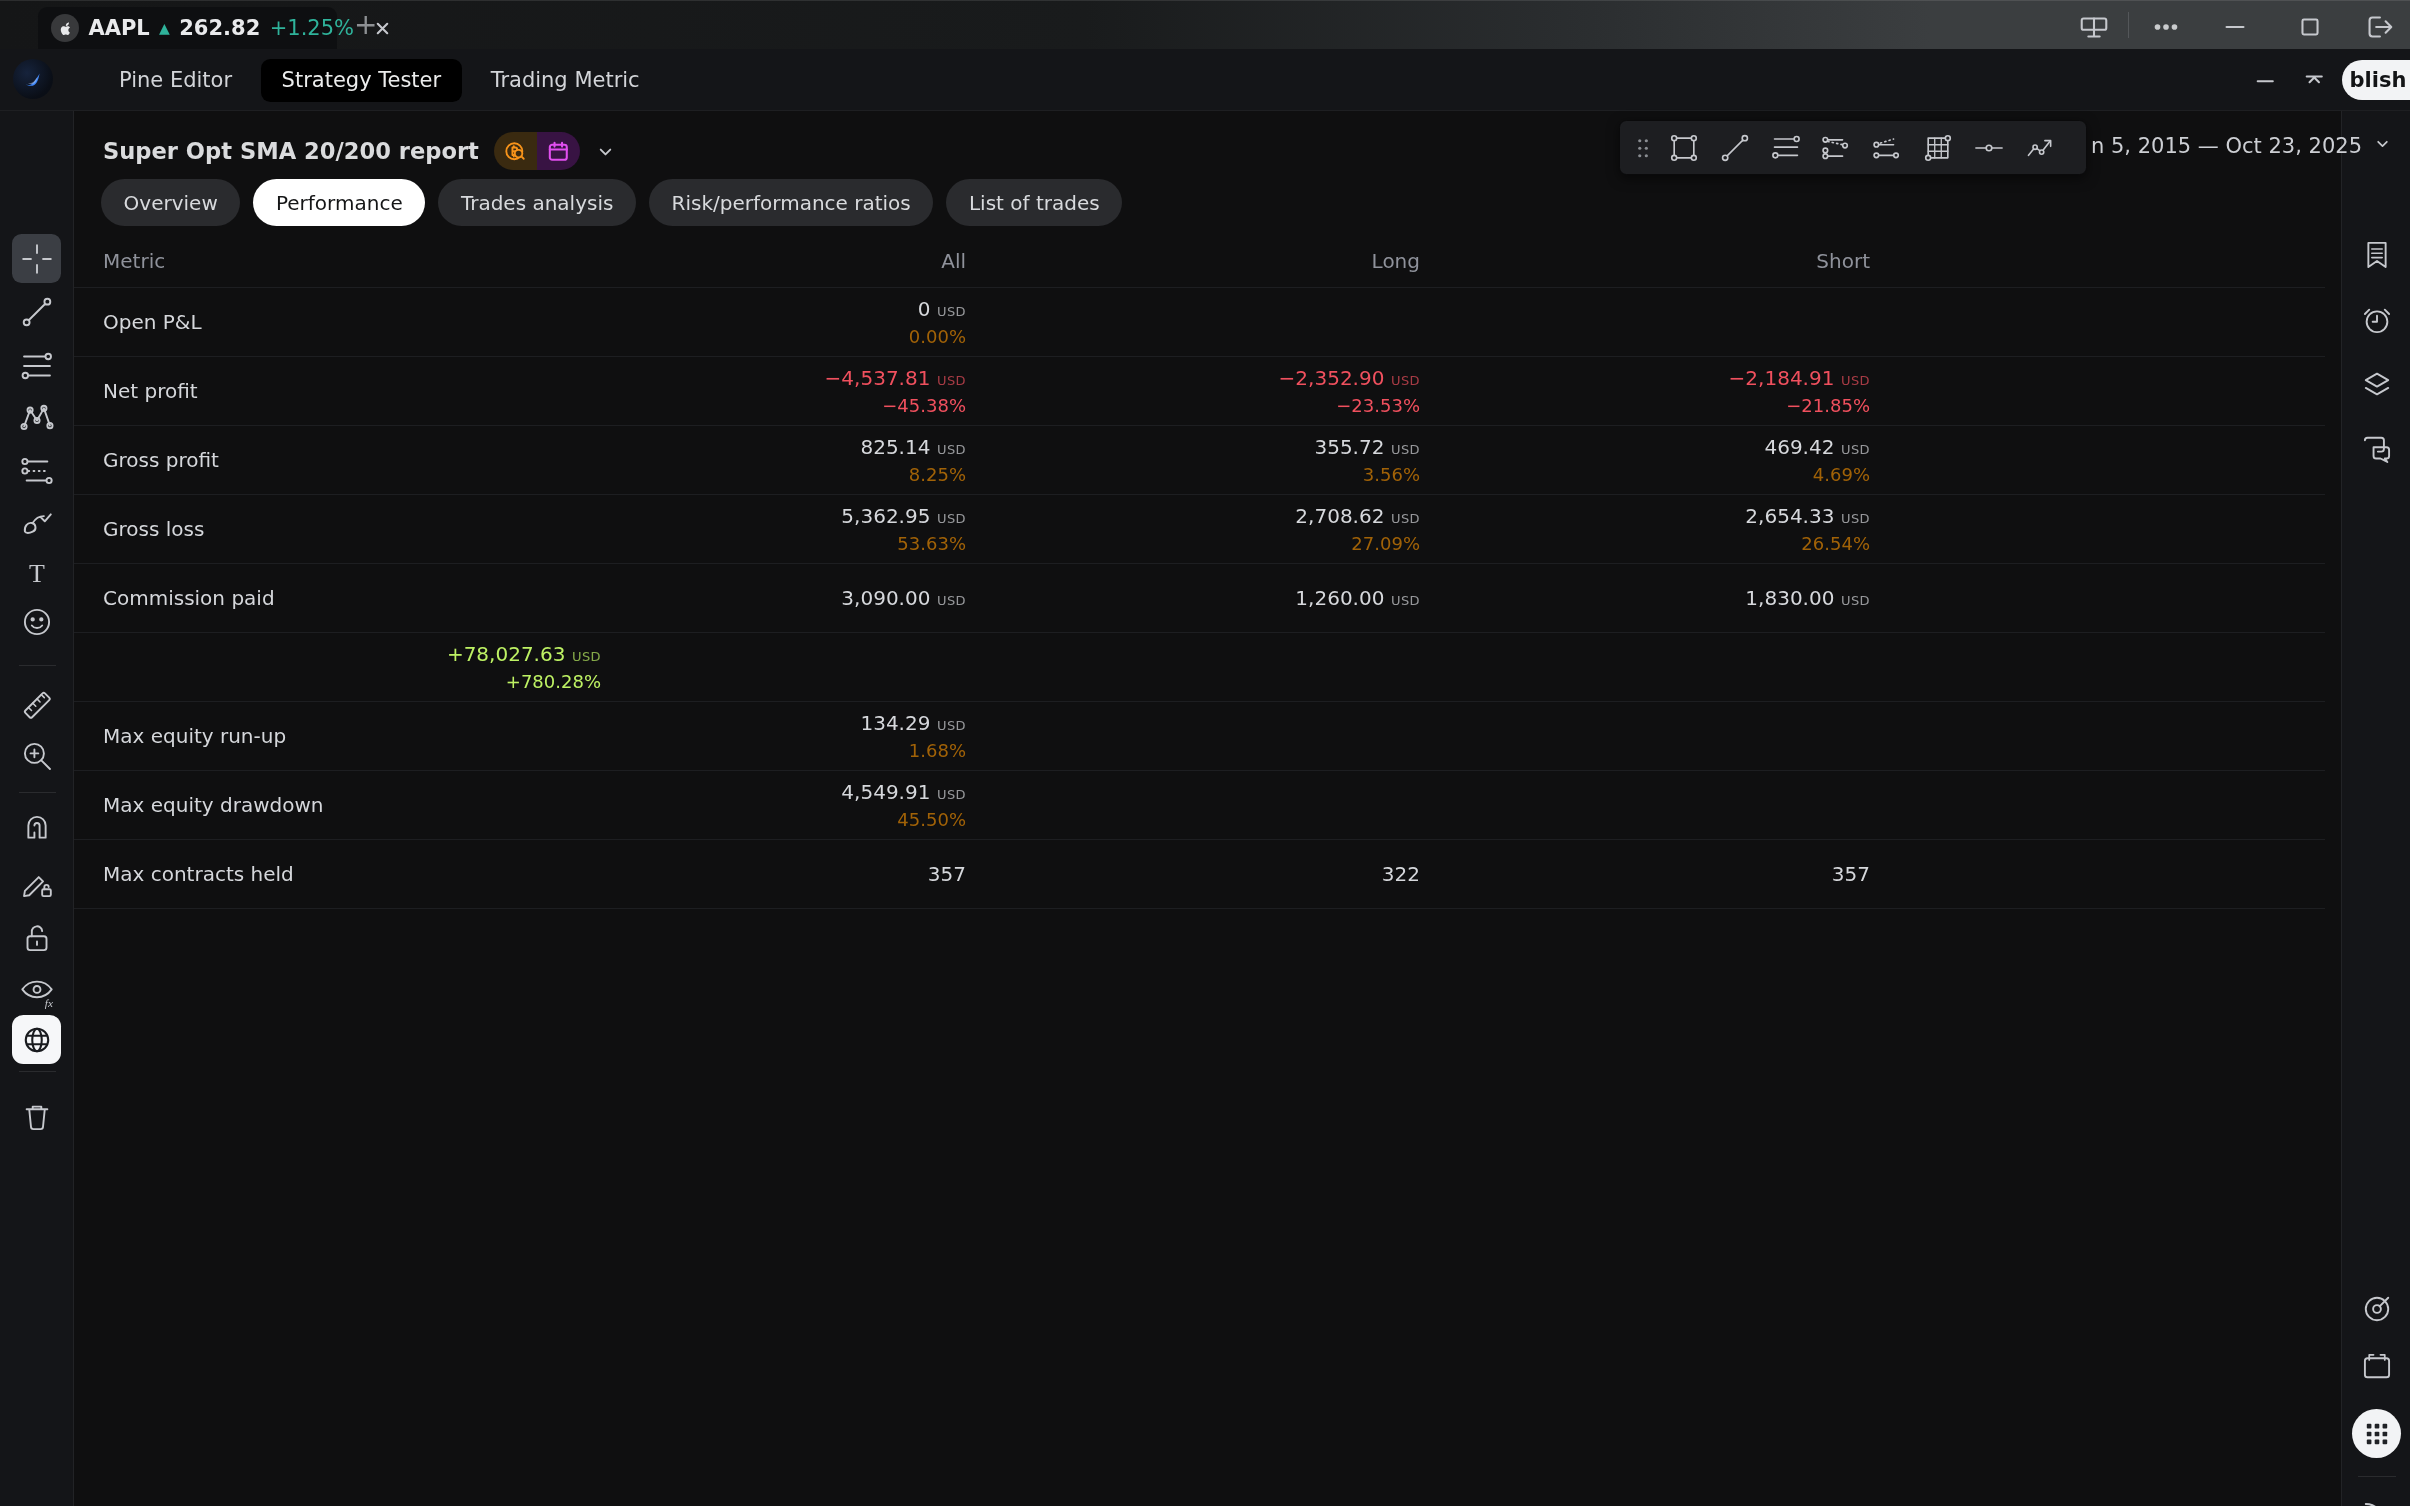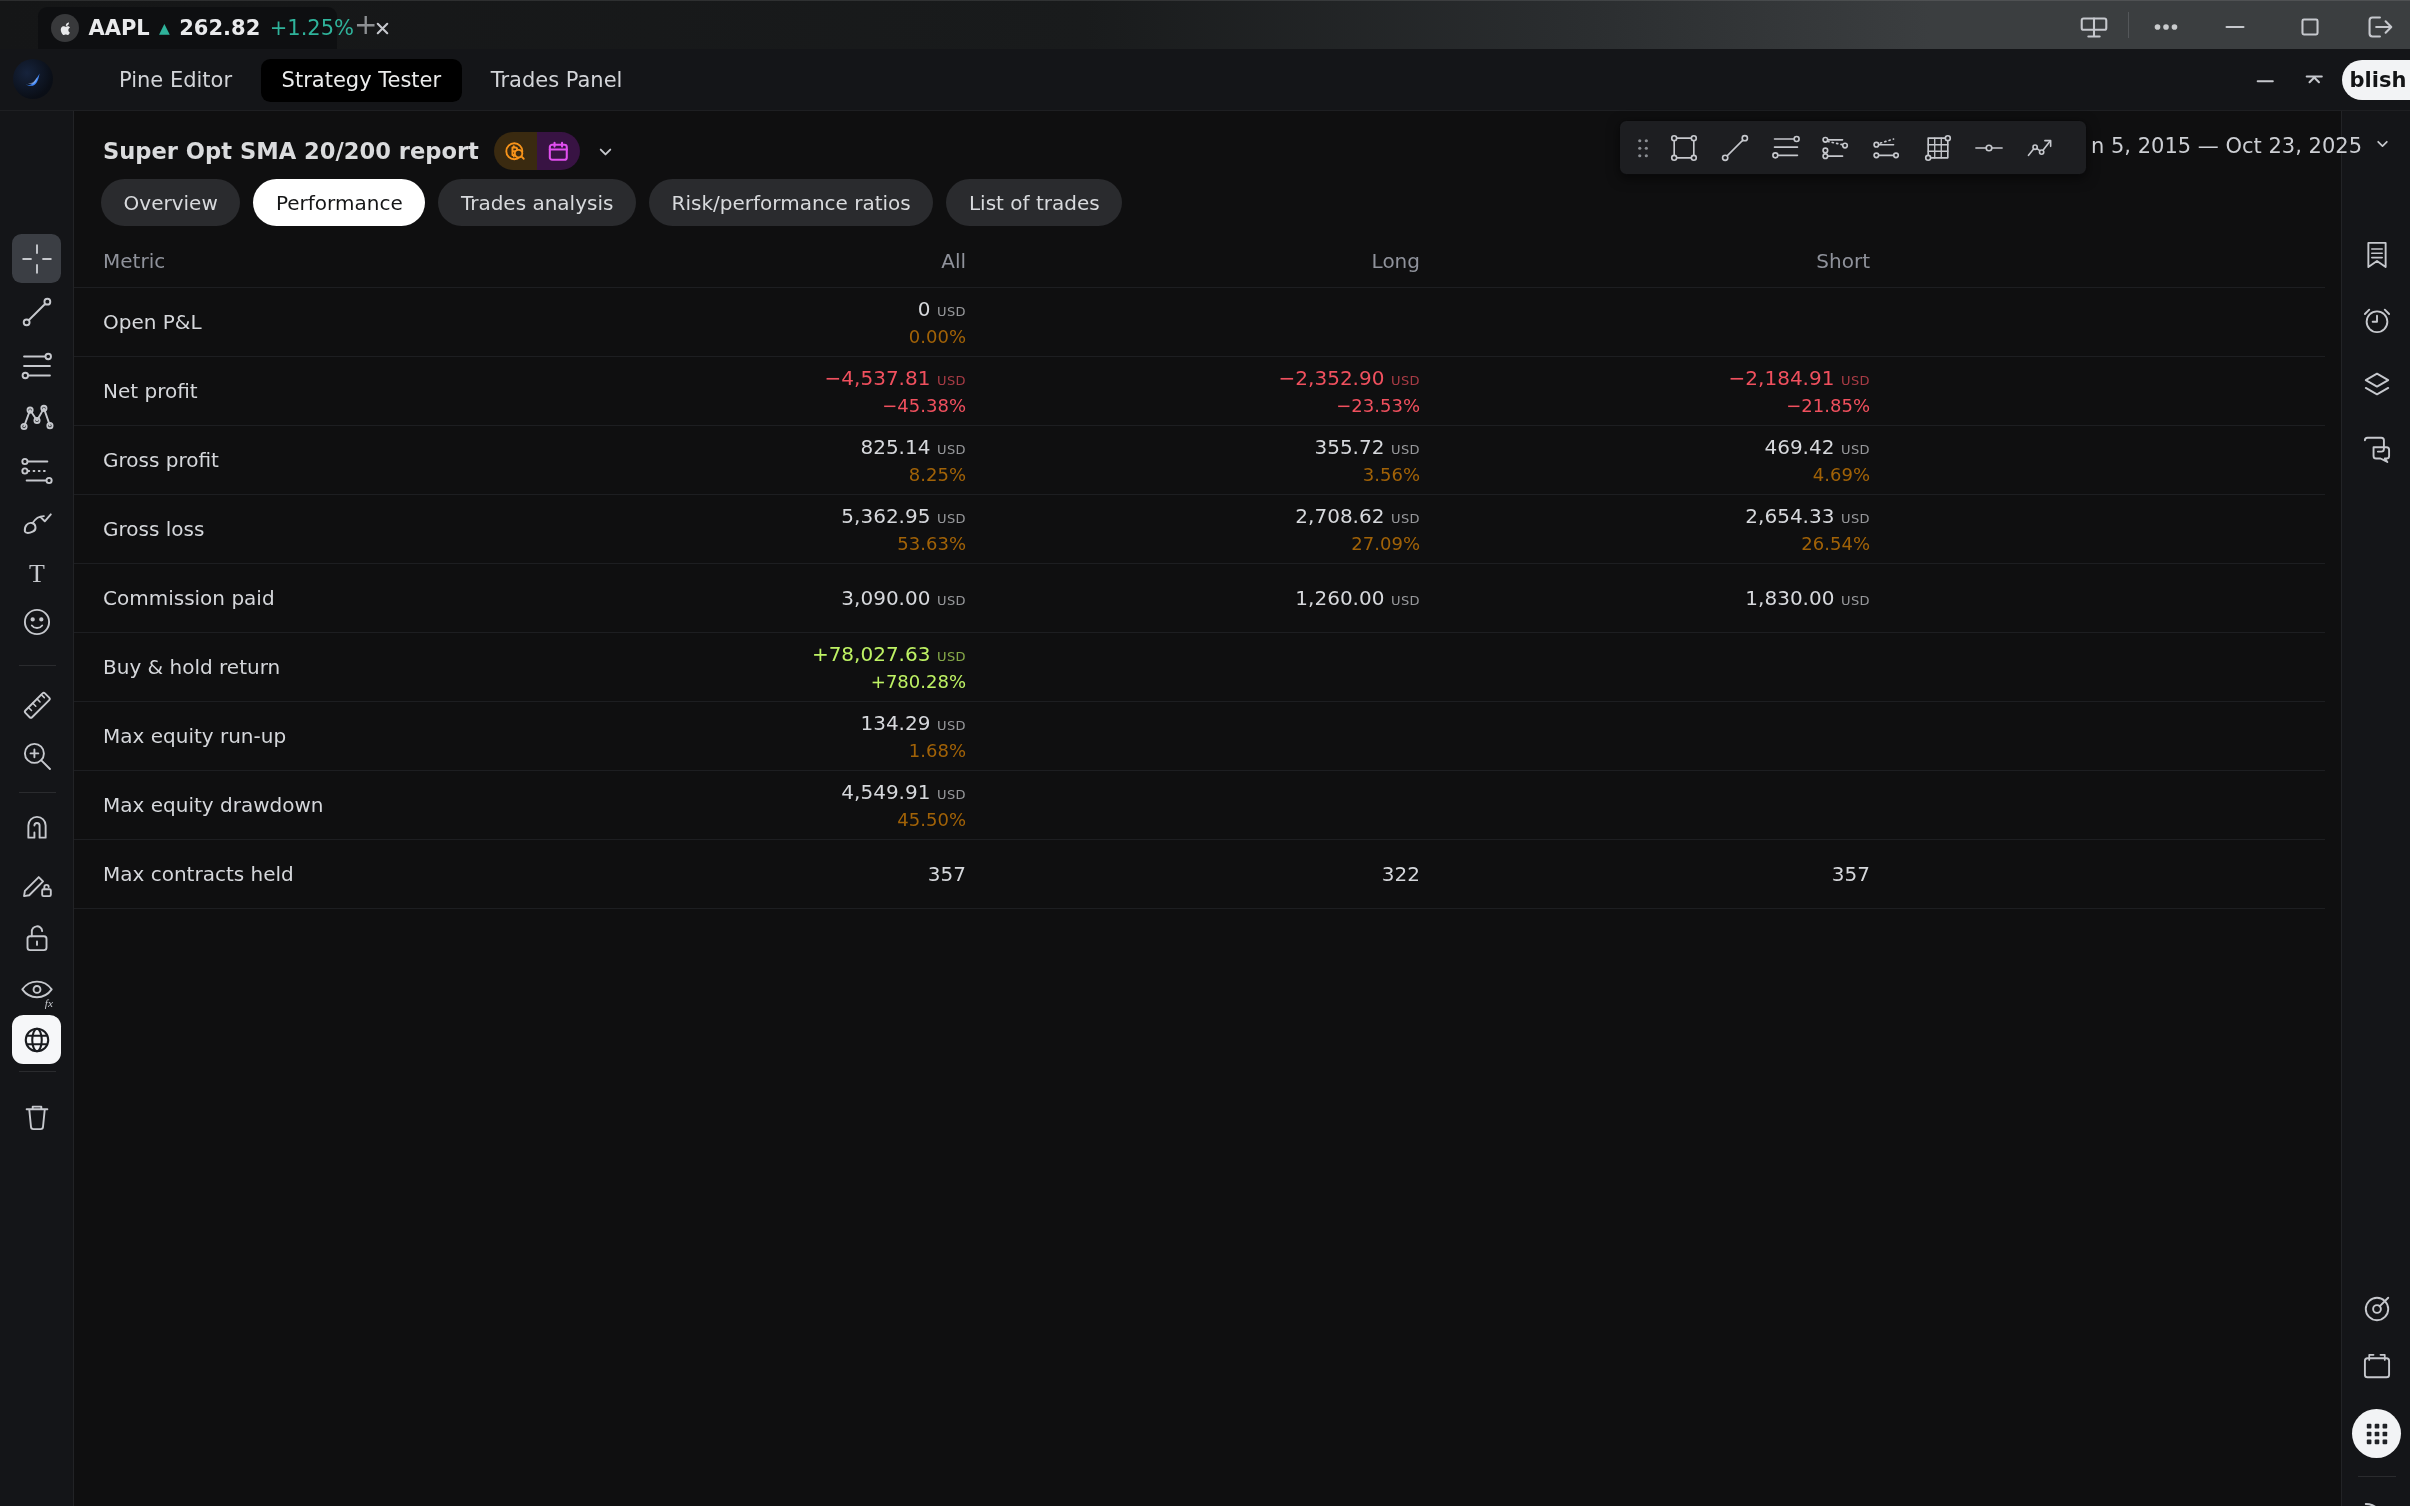--- a/index.html
+++ b/index.html
@@ -146,21 +146,21 @@
 <div class="tv-header" data-interactable="false">
   <div class="tv-logo" data-interactable="true">
     <svg width="28" height="28" viewBox="0 0 30 30">
         <path fill="#3f86f8" d="M7 21c7 2.5 11-4.5 15-12-1.5 9-4.5 16.5-15 12z"></path>
         <path fill="#bcd5ff" d="M9.5 19.5c4.5 1 7.5-2.5 10.5-7.5-1.2 6-3.5 10.5-10.5 7.5z" opacity=".5"></path>
       </svg>
   </div>
   <div class="hdr-tabs" data-interactable="false">
     <div class="hdr-tab" data-interactable="true">Pine Editor</div>
     <div class="hdr-tab active" data-interactable="true">Strategy Tester</div>
-    <div class="hdr-tab" data-interactable="true">Trades Panel</div>
+    <div class="hdr-tab" data-interactable="true">Trading Metric</div>
   </div>
   <div class="panel-min" data-interactable="true">
     <svg class="st" width="24.5" height="24.5" viewBox="0 0 26 26">
         <path d="M5 13h16"></path>
       </svg>
   </div>
   <div class="panel-max" data-interactable="true">
     <svg class="st" width="24.5" height="24.5" viewBox="0 0 26 26">
         <path d="M5 8h16M8 14l5-5 5 5"></path>
       </svg>
@@ -591,21 +591,20 @@
         <div class="v1">
             <span>1,830.00</span>
             <span class="unit">USD</span>
           </div>
 
       </div>
       <div></div>
     </div>
 
     <div class="trow tbody-row" data-interactable="false">
-      <div class="mlabel" data-interactable="false">Buy &amp; hold return</div>
       <div class="vcell pos" data-interactable="false">
         <div class="v1">
             <span>+78,027.63</span>
             <span class="unit">USD</span>
           </div>
         <div class="pct">+780.28%</div>
       </div>
       <div class="vcell" data-interactable="false" style="visibility: hidden;"></div>
       <div class="vcell" data-interactable="false" style="visibility: hidden;"></div>
       <div></div>

